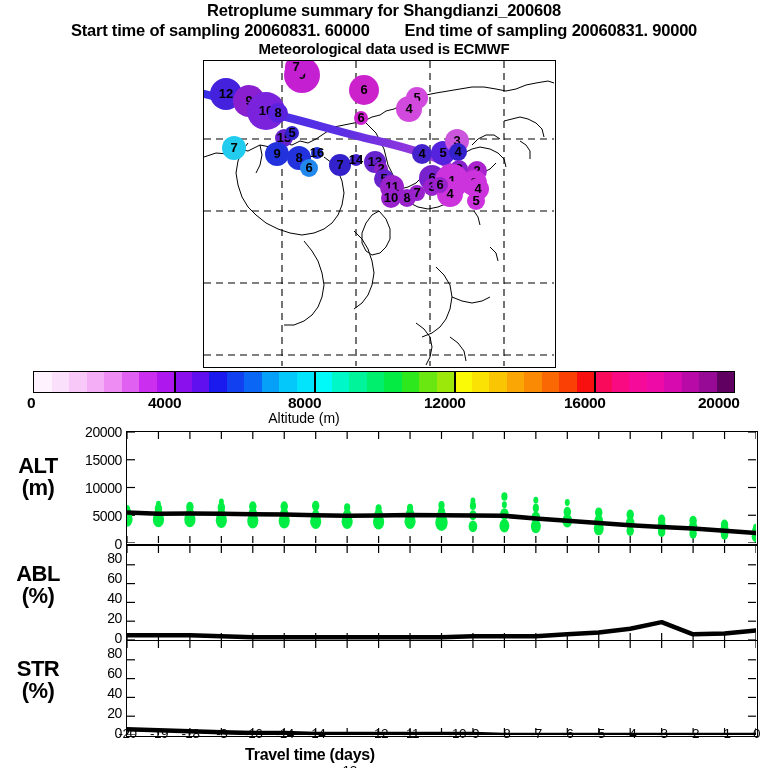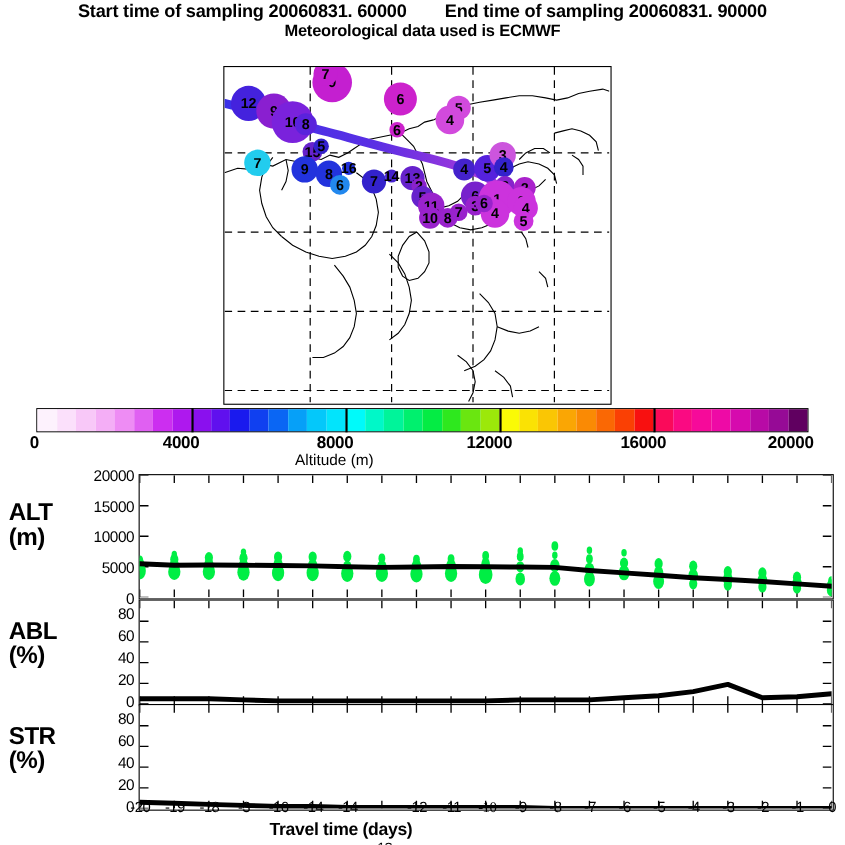--- a/index.html
+++ b/index.html
@@ -27,34 +27,35 @@
   #colorbar-panel .seg{flex:1 1 auto;height:100%;}
   .cb-div{position:absolute;top:371px;width:2px;height:22px;background:#000;}
   .cb-tick-label{position:absolute;top:394px;font-size:15.5px;font-weight:bold;
                  letter-spacing:-0.3px;}
   #colorbar-title{position:absolute;top:410px;left:0;width:608px;text-align:center;
                   font-size:14px;}
 
   
   .ts-panel{position:absolute;border:1.5px solid #000;box-sizing:border-box;background:#fff;}
   .ts-panel svg{position:absolute;left:0;top:0;}
-  .ylab{position:absolute;font-size:22px;font-weight:bold;
+  .ylab{position:absolute;text-align:center;font-size:22px;font-weight:bold;
         line-height:22px;letter-spacing:-0.5px;}
   .ytick{position:absolute;right:0;font-size:14px;text-align:right;
          letter-spacing:-0.4px;white-space:nowrap;}
   .ytick-wrap{position:absolute;width:66px;}
   .xtick{position:absolute;font-size:13.5px;text-align:center;width:34px;
          letter-spacing:-0.5px;}
   #x-axis-title{position:absolute;left:0;top:746px;width:620px;text-align:center;
                 font-size:16px;font-weight:bold;letter-spacing:-0.3px;}
 </style>
 </head>
 <body>
 
 <div class="title-block">
+  <div class="t1">Retroplume summary for Shangdianzi_200608</div>
   <div class="t2">
     <span>Start time of sampling 20060831. 60000</span>
     <span class="gap"></span>
     <span>End time of sampling 20060831. 90000</span>
   </div>
   <div class="t3">Meteorological data used is ECMWF</div>
 </div>
 
 <div id="map-panel">
   <svg id="map-svg" width="350" height="305" viewBox="0 0 350 305">
@@ -645,21 +646,21 @@
     <div class="xtick" style="left: 110.5px; top: 726px;">-20</div>
     <div class="xtick" style="left: 141.95px; top: 726px;">-19</div>
     <div class="xtick" style="left: 173.4px; top: 726px;">-18</div>
     <div class="xtick" style="left: 204.85px; top: 726px;">-3</div>
     <div class="xtick" style="left: 236.3px; top: 726px;">-16</div>
     <div class="xtick" style="left: 267.75px; top: 726px;">-14</div>
     <div class="xtick" style="left: 299.2px; top: 726px;">-14</div>
     <div class="xtick" style="left: 330.65px; top: 763px;">-13</div>
     <div class="xtick" style="left: 362.1px; top: 726px;">-12</div>
     <div class="xtick" style="left: 393.55px; top: 726px;">-11</div>
-    <div class="xtick" style="left: 426px; top: 726px; font-family: Liberation Serif, serif;">-10</div>
+    <div class="xtick" style="left: 440px; top: 726px;">-10</div>
     <div class="xtick" style="left: 456.45px; top: 726px;">-9</div>
     <div class="xtick" style="left: 487.9px; top: 726px;">-8</div>
     <div class="xtick" style="left: 519.35px; top: 726px;">-7</div>
     <div class="xtick" style="left: 550.8px; top: 726px;">-6</div>
     <div class="xtick" style="left: 582.25px; top: 726px;">-5</div>
     <div class="xtick" style="left: 613.7px; top: 726px;">-4</div>
     <div class="xtick" style="left: 645.15px; top: 726px;">-3</div>
     <div class="xtick" style="left: 676.6px; top: 726px;">-2</div>
     <div class="xtick" style="left: 708.05px; top: 726px;">-1</div>
     <div class="xtick" style="left: 739.5px; top: 726px;">0</div>

